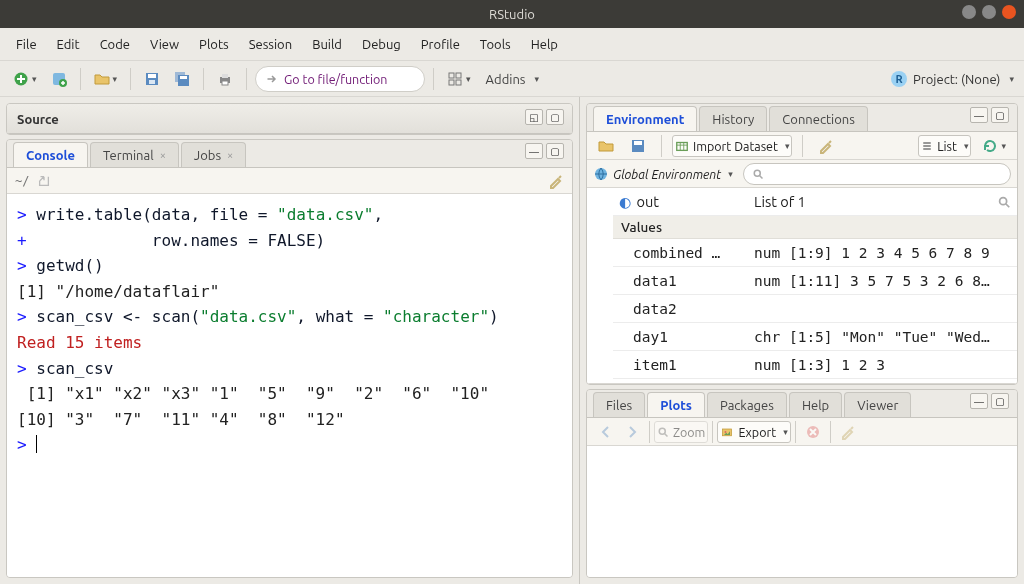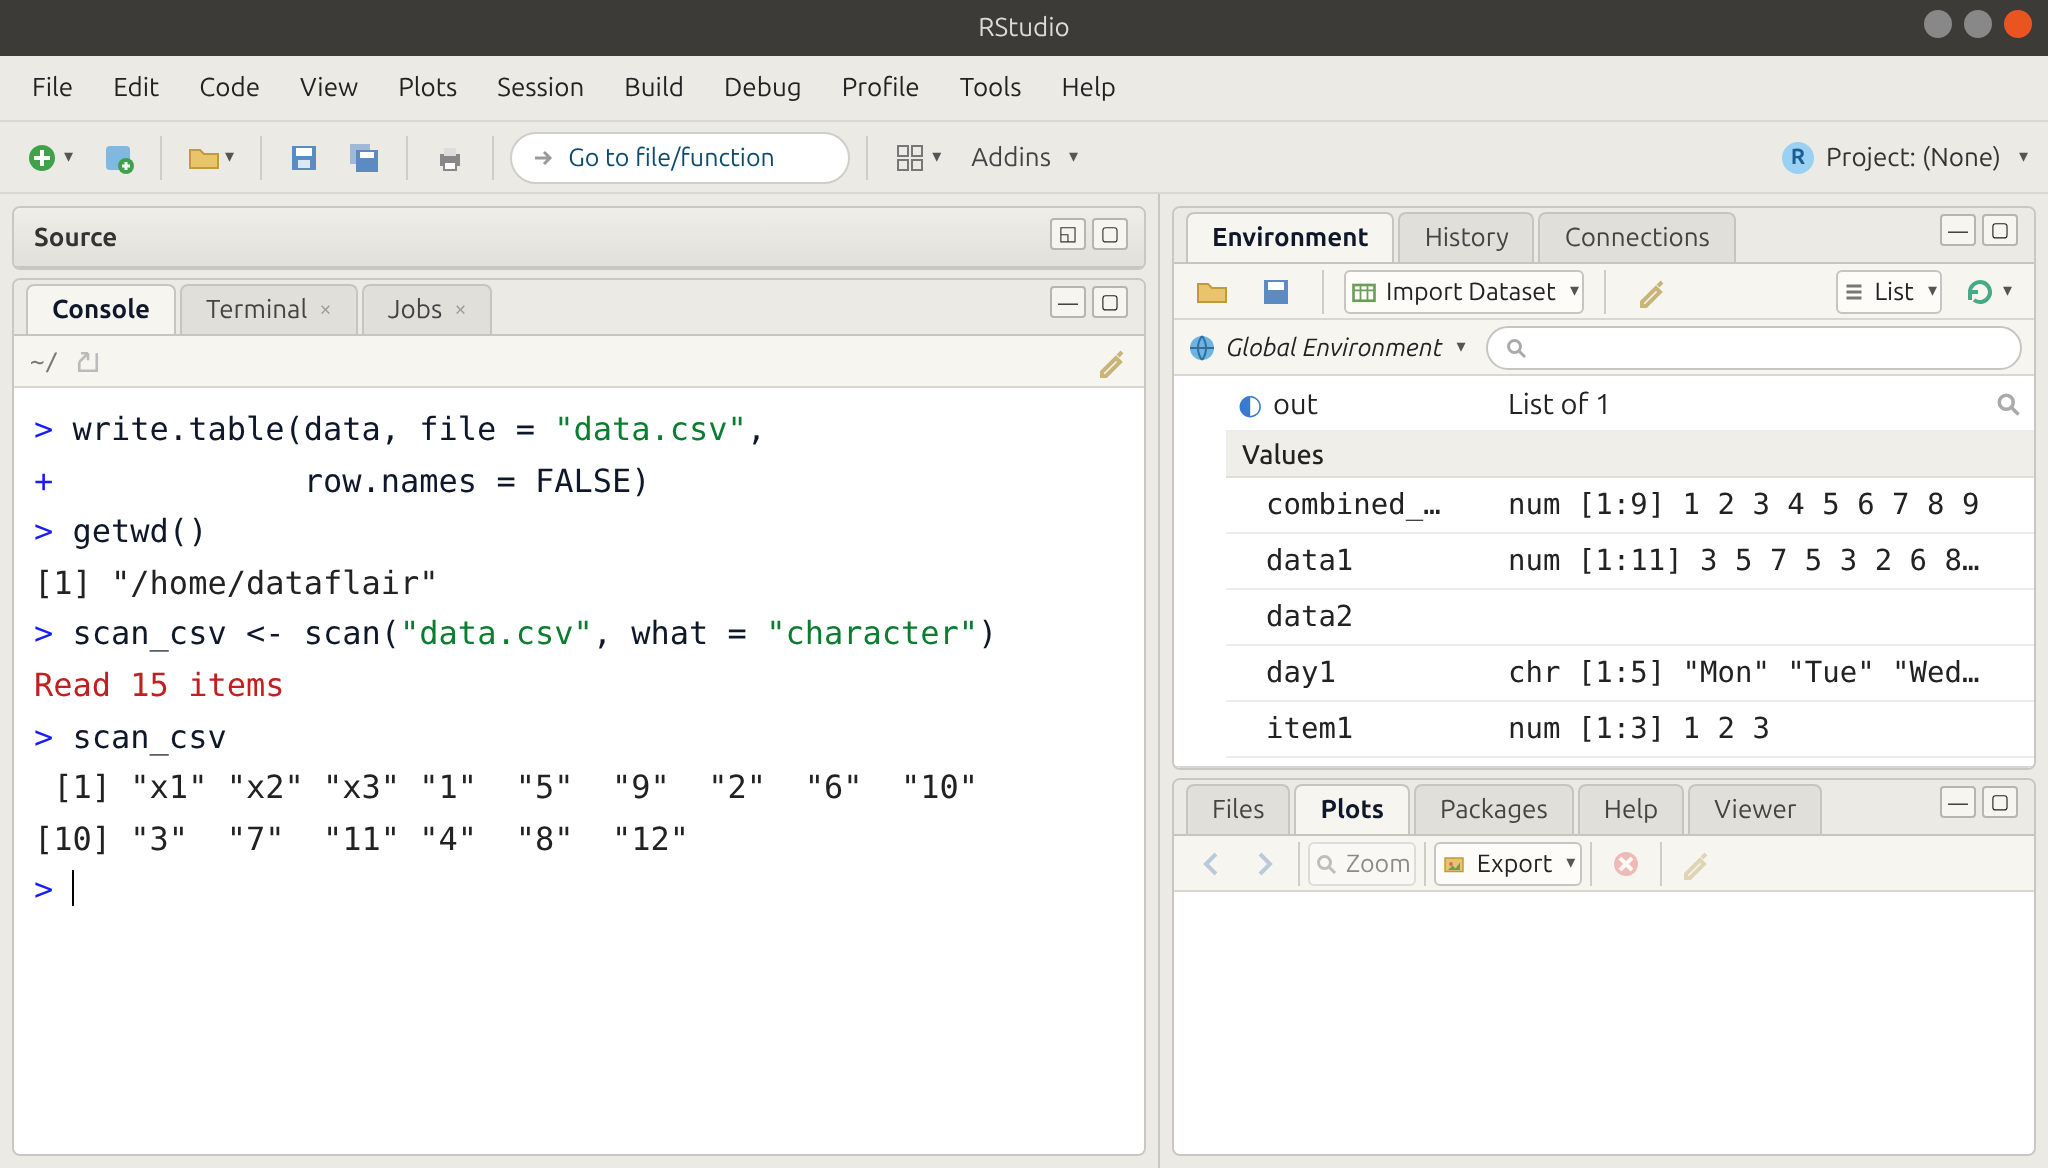--- a/index.html
+++ b/index.html
@@ -18,21 +18,21 @@
   
   .menubar { height:30px; background:#eceae5; display:flex; align-items:center; padding:16px 8px; gap:4px; border-bottom:1px solid #d9d7d2; }
   .menubar .menu-item { padding:4px 8px; cursor:default; }
 
   
   .toolbar { height:36px; background:#eceae5; display:flex; align-items:center; padding:0 8px; gap:4px; border-bottom:1px solid #d9d7d2; position:relative; }
   .tb-btn { height:26px; min-width:26px; border:1px solid transparent; border-radius:3px; display:flex; align-items:center; justify-content:center; padding:0 4px; cursor:default; }
   .tb-sep { width:1px; height:22px; background:#cfcdc7; margin:0 4px; }
   .drop-caret { font-size:9px; color:#555; margin-left:3px; }
 
-  .goto { width:170px; height:26px; border:1px solid #d0cec8; border-radius:13px; background:#fff; display:flex; align-items:center; padding:0 10px; color:#0c4a6e; }
+  .goto { width:170px; height:26px; border:1px solid #d0cec8; border-radius:13px; background:#fff; display:flex; align-items:center; padding:0 10px; color:#701a75; }
   .goto span.ph { margin-left:6px; font-size:12.5px; }
 
   .addins { display:flex; align-items:center; gap:6px; margin-left:6px; }
   .addins .label { color:#444; }
 
   .project-box { position:absolute; right:10px; display:flex; align-items:center; gap:6px; color:#333; }
   .r-badge { width:16px; height:16px; border-radius:50%; background:#9ad1f3; color:#1c5e93; font-weight:bold; font-size:11px; display:flex; align-items:center; justify-content:center; }
 
   
   .quad { flex:1; display:grid; grid-template-columns: 580px 1fr; grid-template-rows: 1fr; }
@@ -43,21 +43,21 @@
   .panel { display:flex; flex-direction:column; border:1px solid #c9c7c1; border-radius:4px; margin:6px; background:#eceae5; overflow:hidden; }
 
   
   .source-hdr { height:30px; background:linear-gradient(#efede8,#e2e0da); border-bottom:1px solid #c7c5bf; display:flex; align-items:center; padding:0 10px; font-weight:bold; color:#333; position:relative; }
   .pane-ctrls { position:absolute; right:8px; top:5px; display:flex; gap:3px; }
   .pc-btn { width:18px; height:16px; border:1px solid #b7b5af; border-radius:2px; background:#f7f5f0; font-size:10px; display:flex; align-items:center; justify-content:center; cursor:default; }
 
   
   .tabs { height:28px; display:flex; align-items:flex-end; background:#eceae5; border-bottom:1px solid #c7c5bf; padding:0 6px; position:relative; }
   .tab { height:25px; padding:0 12px; border:1px solid #c7c5bf; border-bottom:none; border-top-left-radius:4px; border-top-right-radius:4px; margin-right:2px; display:flex; align-items:center; gap:6px; background:#e1dfd9; color:#444; cursor:default; }
-  .tab.active { background:#f7f5f0; font-weight:bold; color:#0f172a; }
+  .tab.active { background:#f7f5f0; font-weight:bold; color:#1d4ed8; }
   .tab .x { font-size:11px; color:#999; }
   .tabs .pane-ctrls { top:3px; }
 
   
   .subtool { height:26px; border-bottom:1px solid #d9d7d2; background:#f7f5f0; display:flex; align-items:center; padding:0 8px; gap:8px; color:#777; font-size:12px; position:relative; }
 
   
   .console-body { flex:1; background:#fff; padding:8px 10px; font-family: "DejaVu Sans Mono","Menlo","Consolas",monospace; font-size:16px; line-height:1.6; overflow:hidden; white-space:pre; }
   .c-prompt { color:#1a1aff; }
   .c-code { color:#0f172a; }

